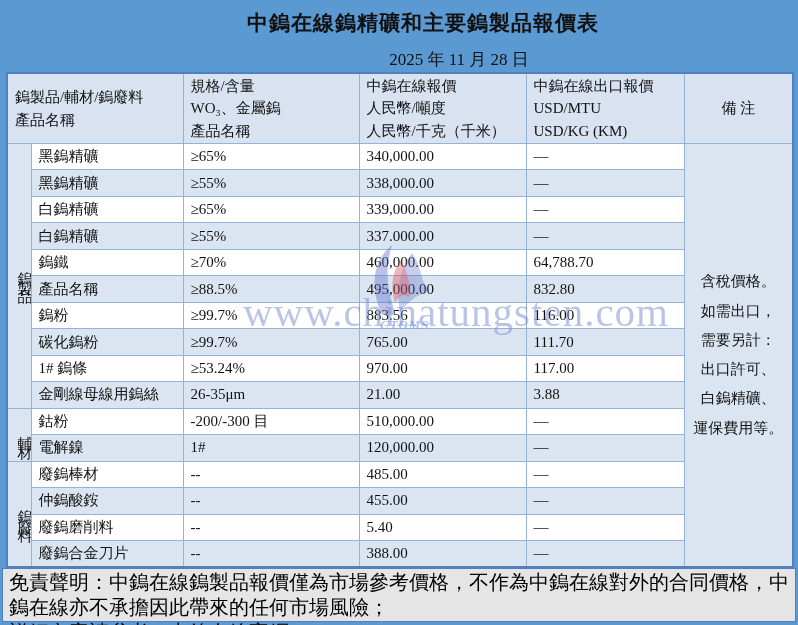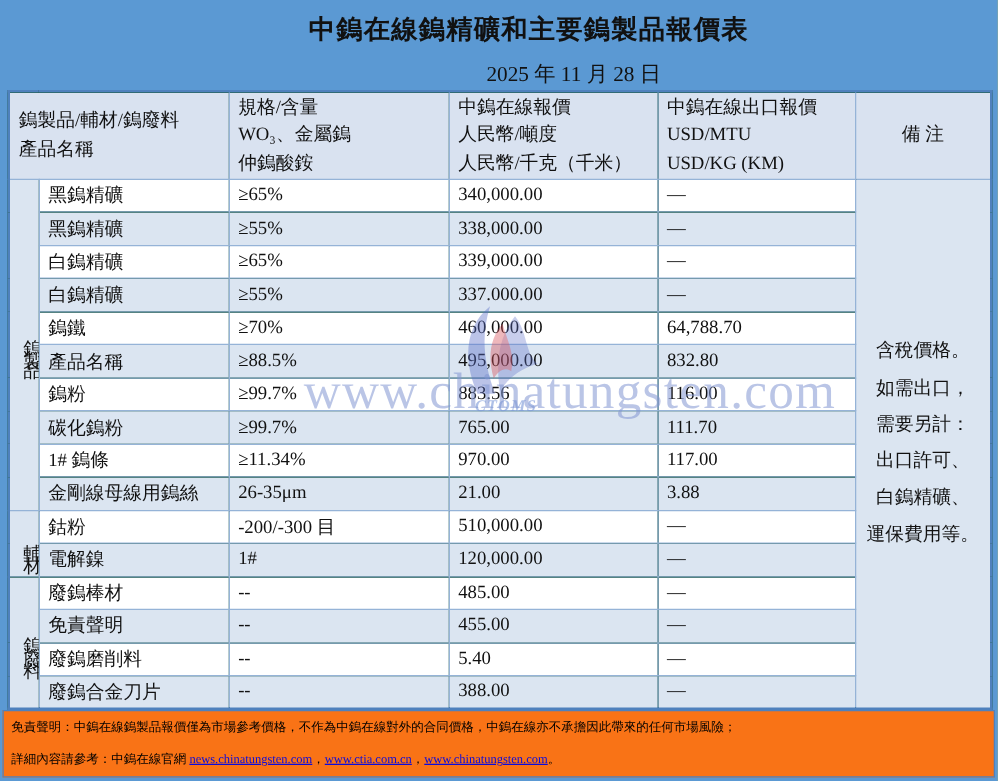--- a/index.html
+++ b/index.html
@@ -36,22 +36,22 @@
   td.val{text-align:left;}
   .watermark-text{
     position:absolute;left:243px;top:288px;z-index:5;pointer-events:none;
     font-size:41px;color:rgba(130,150,210,0.55);letter-spacing:1px;
     font-family:"Liberation Serif","DejaVu Serif",serif;
   }
   .watermark-logo{position:absolute;left:362px;top:243px;z-index:5;pointer-events:none;opacity:0.75;}
   .watermark-logo .ct{position:absolute;left:18px;top:74px;font-size:13px;font-weight:bold;
     color:rgba(120,150,215,0.8);font-style:italic;letter-spacing:1px;}
   .footer{
-    position:absolute;left:2px;top:568px;width:780px;height:50px;background:#f97316;
-    border:1px solid #4f81bd;padding:1px 6px;font-size:10px;line-height:25px;color:#000;
+    position:absolute;left:2px;top:568px;width:780px;height:50px;background:#e5e5e5;
+    border:1px solid #4f81bd;padding:1px 6px;font-size:20px;line-height:25px;color:#000;
   }
   .footer a{color:#0b0bdd;text-decoration:underline;cursor:pointer;}
 </style>
 </head>
 <body>
 
 <div class="page">
 
   <div class="title">中鎢在線鎢精礦和主要鎢製品報價表</div>
   <div class="date">2025 年 11 月 28 日</div>
@@ -65,21 +65,21 @@
         <col style="width:167px">
           <col style="width:158px">
           <col style="width:109px">
       </colgroup>
       <thead>
         <tr>
           <th colspan="2">鎢製品/輔材/鎢廢料
 產品名稱</th>
           <th>規格/含量
 WO₃、金屬鎢
-仲鎢酸銨</th>
+產品名稱</th>
           <th>中鎢在線報價
 人民幣/噸度
 人民幣/千克（千米）</th>
           <th>中鎢在線出口報價
 USD/MTU
 USD/KG (KM)</th>
           <th class="c-remark">備 注</th>
         </tr>
       </thead>
       <tbody>
@@ -133,21 +133,21 @@
             <td class="val">116.00</td>
           </tr>
           <tr>
             <td class="val">碳化鎢粉</td>
             <td class="val">≥99.7%</td>
             <td class="val">765.00</td>
             <td class="val">111.70</td>
           </tr>
           <tr>
             <td class="val">1# 鎢條</td>
-            <td class="val">≥11.34%</td>
+            <td class="val">≥53.24%</td>
             <td class="val">970.00</td>
             <td class="val">117.00</td>
           </tr>
           <tr>
             <td class="val">金剛線母線用鎢絲</td>
             <td class="val">26-35μm</td>
             <td class="val">21.00</td>
             <td class="val">3.88</td>
           </tr>
           <tr>
@@ -164,21 +164,21 @@
             <td class="val">—</td>
           </tr>
           <tr>
             <td class="cat" rowspan="4"><span class="vtext">鎢廢料</span></td>
             <td class="val">廢鎢棒材</td>
             <td class="val">--</td>
             <td class="val">485.00</td>
             <td class="val">—</td>
           </tr>
           <tr>
-            <td class="val">免責聲明</td>
+            <td class="val">仲鎢酸銨</td>
             <td class="val">--</td>
             <td class="val">455.00</td>
             <td class="val">—</td>
           </tr>
           <tr>
             <td class="val">廢鎢磨削料</td>
             <td class="val">--</td>
             <td class="val">5.40</td>
             <td class="val">—</td>
           </tr>

